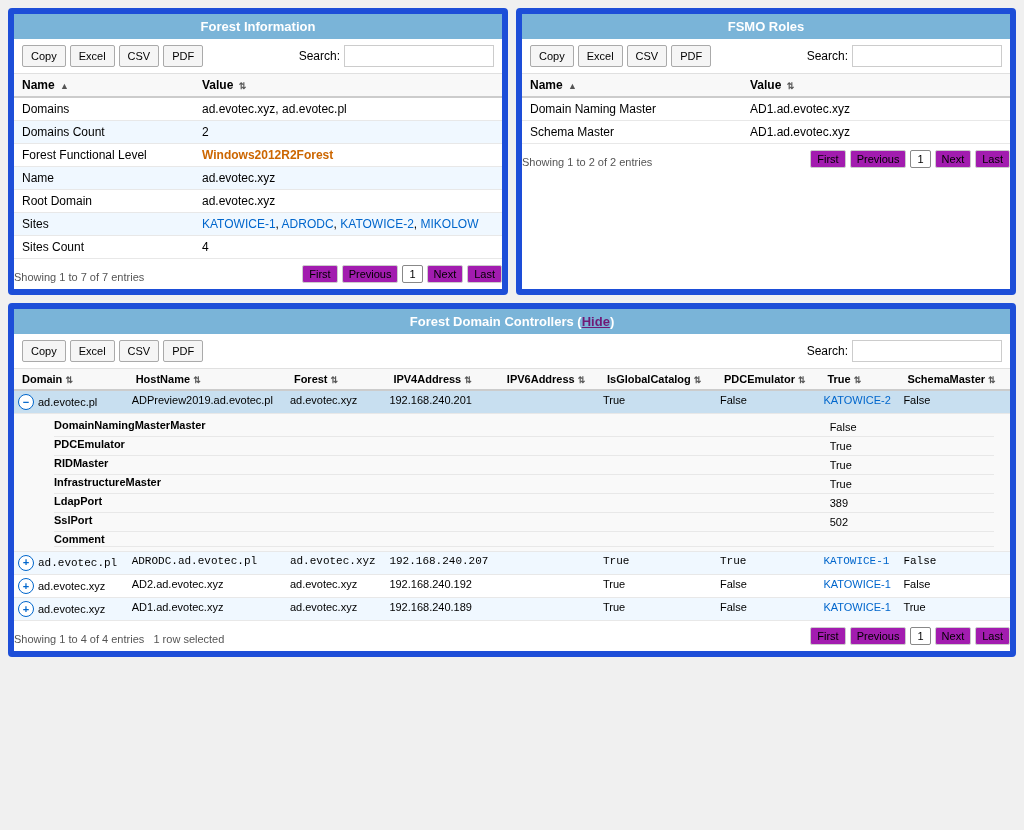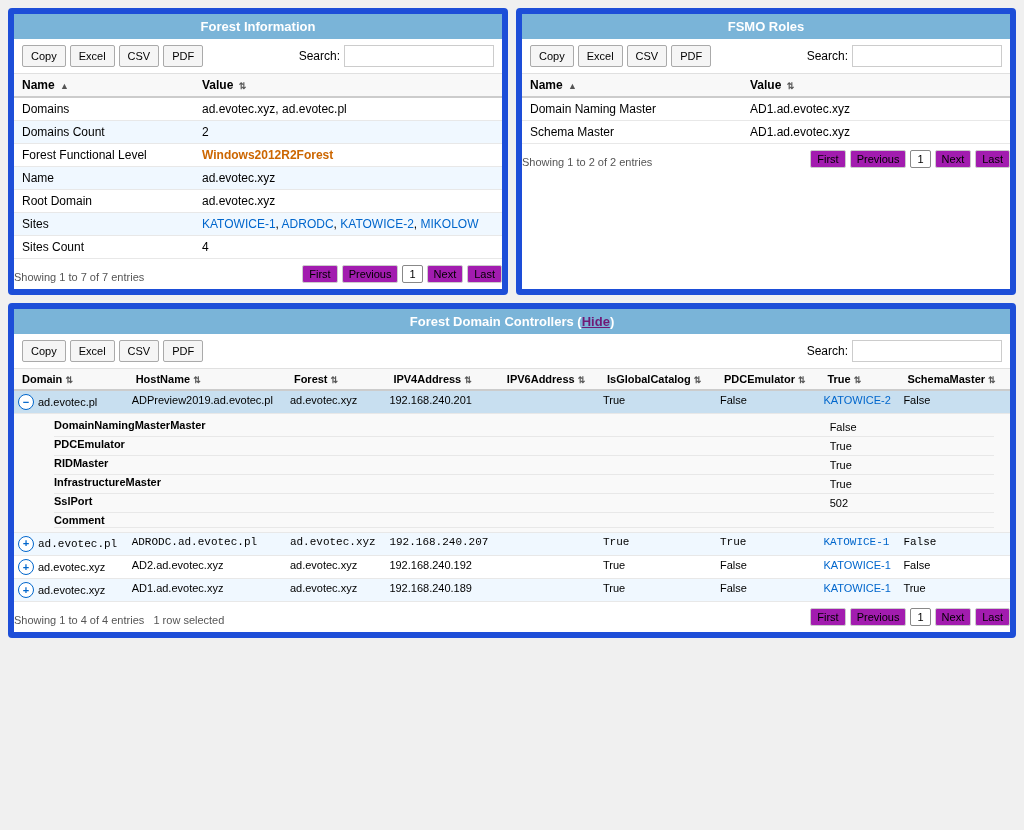--- a/index.html
+++ b/index.html
@@ -198,20 +198,24 @@
                   <td style="font-weight:bold;min-width:160px;padding:1px 8px 1px 0;">PDCEmulator</td>
                   <td>True</td>
                 </tr>
                 <tr>
                   <td style="font-weight:bold;min-width:160px;padding:1px 8px 1px 0;">RIDMaster</td>
                   <td>True</td>
                 </tr>
                 <tr>
                   <td style="font-weight:bold;min-width:160px;padding:1px 8px 1px 0;">InfrastructureMaster</td>
                   <td>True</td>
+                </tr>
+                <tr>
+                  <td style="font-weight:bold;min-width:160px;padding:1px 8px 1px 0;">LdapPort</td>
+                  <td>389</td>
                 </tr>
                 <tr>
                   <td style="font-weight:bold;min-width:160px;padding:1px 8px 1px 0;">SslPort</td>
                   <td>502</td>
                 </tr>
                 <tr>
                   <td style="font-weight:bold;min-width:160px;padding:1px 8px 1px 0;">Comment</td>
                   <td></td>
                 </tr>
               </tbody>

